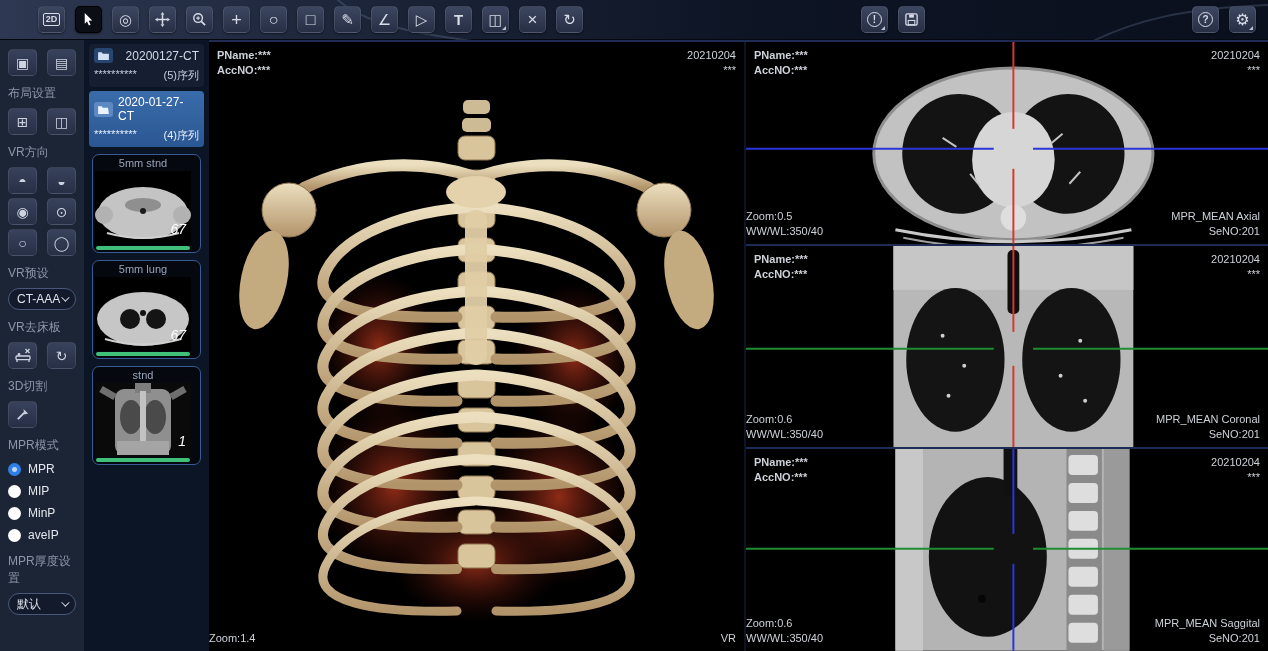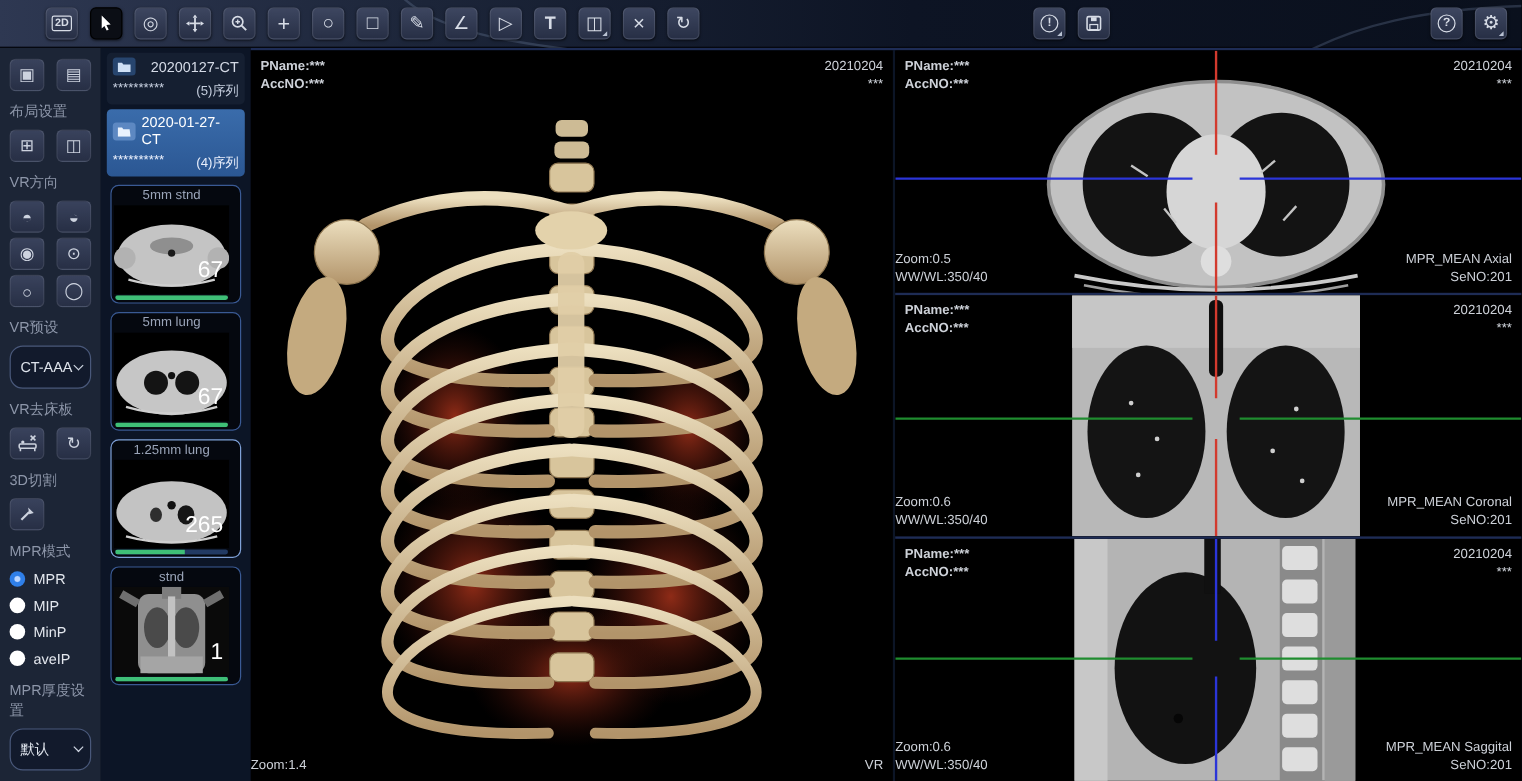--- a/index.html
+++ b/index.html
@@ -33,21 +33,21 @@
   .content { display:flex; height:611px; }
 
   .sidebar { width:84px; background:#1c2536; padding:7px 8px; color:#97a0b2; font-size:12px;
     display:flex; flex-direction:column; flex-shrink:0; }
   .side-label { margin:7px 0 4px 0; color:#8d96a9; }
   .icon-row { display:flex; justify-content:space-between; margin:2px 0; }
   .icon-row.single { justify-content:flex-start; }
   .sbtn { width:29px; height:27px; border-radius:5px; display:flex; align-items:center; justify-content:center;
     background:linear-gradient(#39425c,#272f45); border:1px solid rgba(255,255,255,.09);
     color:#cdd3df; font-size:14px; cursor:pointer; }
-  .select { height:36px; border-radius:11px; background:#121a2c; border:1px solid #49587a;
+  .select { height:22px; border-radius:11px; background:#121a2c; border:1px solid #49587a;
     color:#dfe4ec; font-size:12px; display:flex; align-items:center; padding:0 8px; margin:2px 0;
     cursor:pointer; }
   .select .chev { width:6px; height:6px; border-right:1.5px solid #cfd6e2; border-bottom:1.5px solid #cfd6e2;
     transform:rotate(45deg) translateY(-2px); margin-left:auto; }
   .radio-row { display:flex; align-items:center; gap:7px; margin:4px 0; color:#e3e7ee; font-size:12px; cursor:pointer; }
   .radio { width:13px; height:13px; border-radius:50%; background:#fff; flex-shrink:0; }
   .radio.checked { background:radial-gradient(circle at 50% 50%, #bcd6ff 0 2px, #2f7fe8 3px); }
 
   .series { width:125px; background:#0c1526; padding:4px 5px; flex-shrink:0; overflow:hidden; }
   .study { border-radius:4px; padding:4px 5px; margin-bottom:4px; background:#151f31; color:#d4dae6; cursor:pointer; }
@@ -59,21 +59,21 @@
   .folder { width:19px; height:15px; border-radius:3px; background:#27456e; display:flex;
     align-items:center; justify-content:center; flex-shrink:0; }
   .study.selected .folder { background:#5d88c2; }
 
   .thumb { border:1px solid #3a5a94; border-radius:7px; margin:7px 3px 0 3px; padding:2px 9px 0 2px;
     background:#05080f; position:relative; cursor:pointer; }
   .thumb.selected { border-color:#7fa1d8; }
   .thumb .t-title { text-align:center; font-size:11px; color:#9aa4b8; height:14px; line-height:13px; }
   .thumb .t-img { position:relative; width:96px; height:74px; margin:0 auto; }
   .thumb .t-img svg { display:block; }
-  .thumb .t-count { position:absolute; right:5px; bottom:8px; color:#fff; font-size:19px; }
+  .thumb .t-count { position:absolute; right:5px; bottom:8px; color:#fff; font-size:14px;font-style:italic; }
   .pbar { height:4px; margin:1px 1px 2px 1px; background:#223a63; border-radius:2px; overflow:hidden; }
   .pbar .fill { height:100%; background:#3fbf77; }
 
   .viewer-area { flex:1; display:flex; border-top:2px solid #1e2c55; }
   .vr-view { width:535px; position:relative; background:#000; flex-shrink:0; }
   .vr-view svg, .panel > svg { position:absolute; inset:0; width:100%; height:100%; }
   .right-col { flex:1; display:flex; flex-direction:column; border-left:2px solid #0c1526; }
   .panel { position:relative; flex:1; background:#000; overflow:hidden; }
   .panel + .panel { border-top:2px solid #1e2c55; }
 
@@ -342,37 +342,20 @@
           <circle cx="48" cy="36" r="3" fill="#111"></circle>
           <path d="M10,62 Q48,73 86,62" stroke="#cfcfcf" stroke-width="2" fill="none"></path>
         </svg>
         <span class="t-count">67</span>
       </div>
       <div class="pbar">
           <div class="fill" style="width: 100%;"></div>
         </div>
     </div>
 
-    <div class="thumb selected">
-      <div class="t-title">1.25mm lung</div>
-      <div class="t-img">
-        <svg width="96" height="74" viewBox="0 0 96 74">
-            <rect width="96" height="74" fill="#000"></rect>
-          <ellipse cx="48" cy="44" rx="46" ry="26" fill="#c3c3c3"></ellipse>
-          <circle cx="48" cy="38" r="3.5" fill="#111"></circle>
-          <ellipse cx="60" cy="46" rx="7" ry="8" fill="#161616"></ellipse>
-            <ellipse cx="35" cy="46" rx="5" ry="6" fill="#2e2e2e"></ellipse>
-          <path d="M10,64 Q48,74 86,64" stroke="#cfcfcf" stroke-width="2" fill="none"></path>
-        </svg>
-        <span class="t-count">265</span>
-      </div>
-      <div class="pbar">
-          <div class="fill" style="width: 62%;"></div>
-        </div>
-    </div>
 
     <div class="thumb">
       <div class="t-title">stnd</div>
       <div class="t-img">
         <svg width="96" height="74" viewBox="0 0 96 74">
             <rect width="96" height="74" fill="#0a0a0a"></rect>
           <rect x="20" y="6" width="56" height="66" rx="9" fill="#8f8f8f"></rect>
           <rect x="40" y="0" width="16" height="10" fill="#7d7d7d"></rect>
           <path d="M20,14 L6,6 M76,14 L90,6" stroke="#6f6f6f" stroke-width="7"></path>
           <ellipse cx="36" cy="34" rx="11" ry="17" fill="#4a4a4a"></ellipse>

